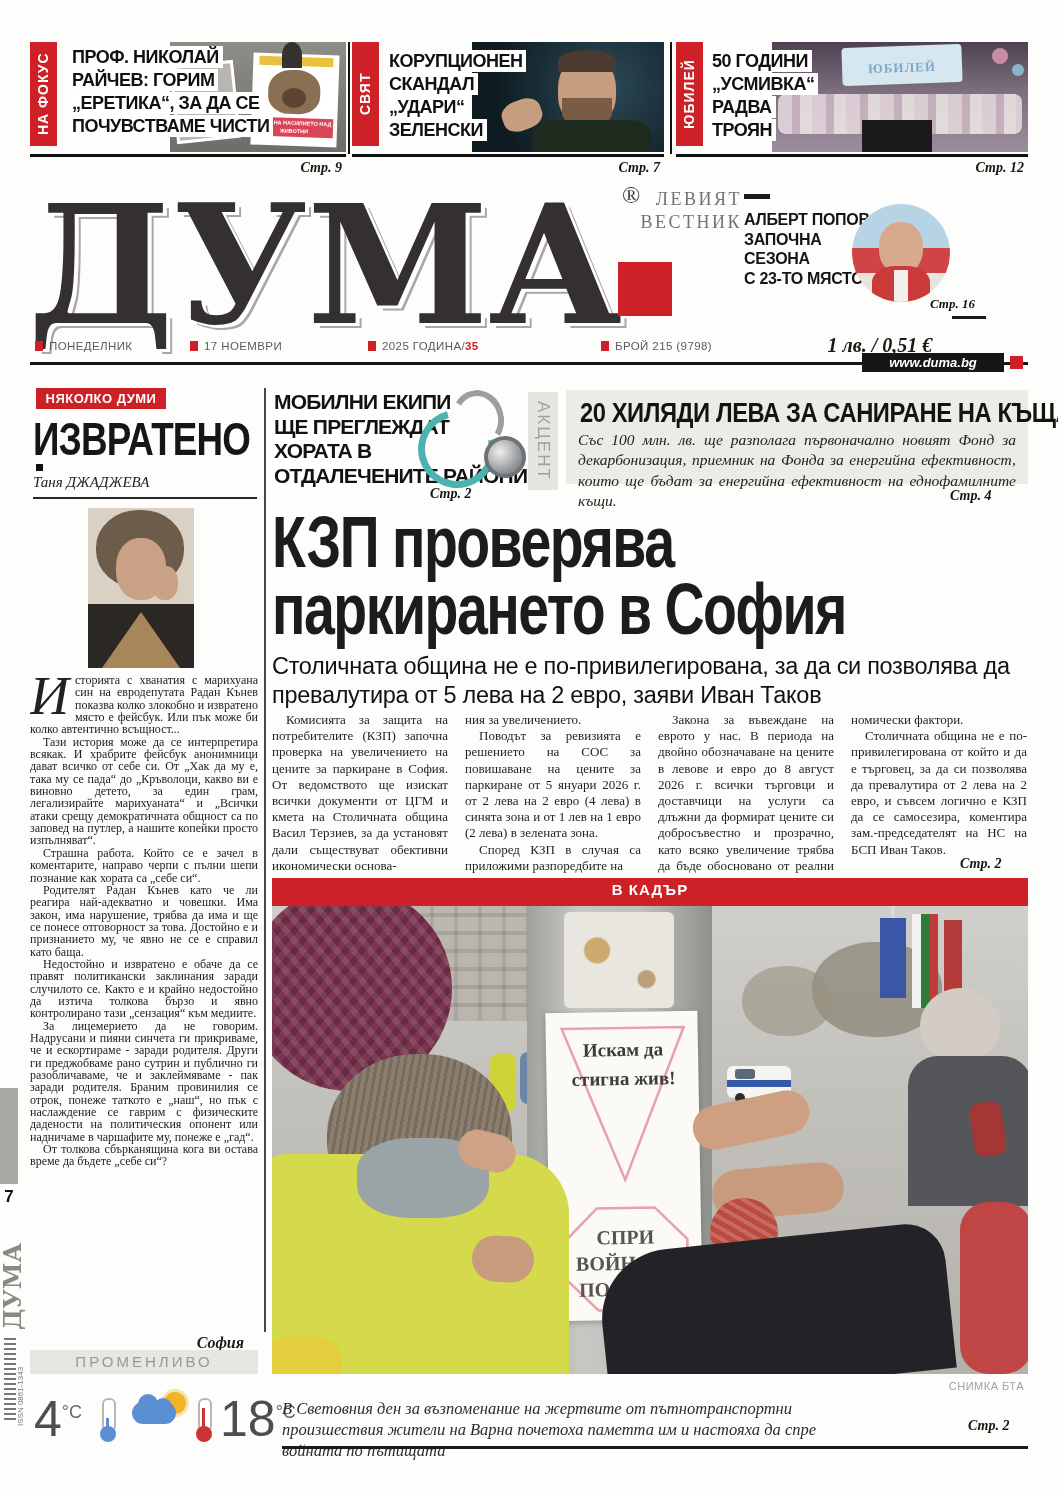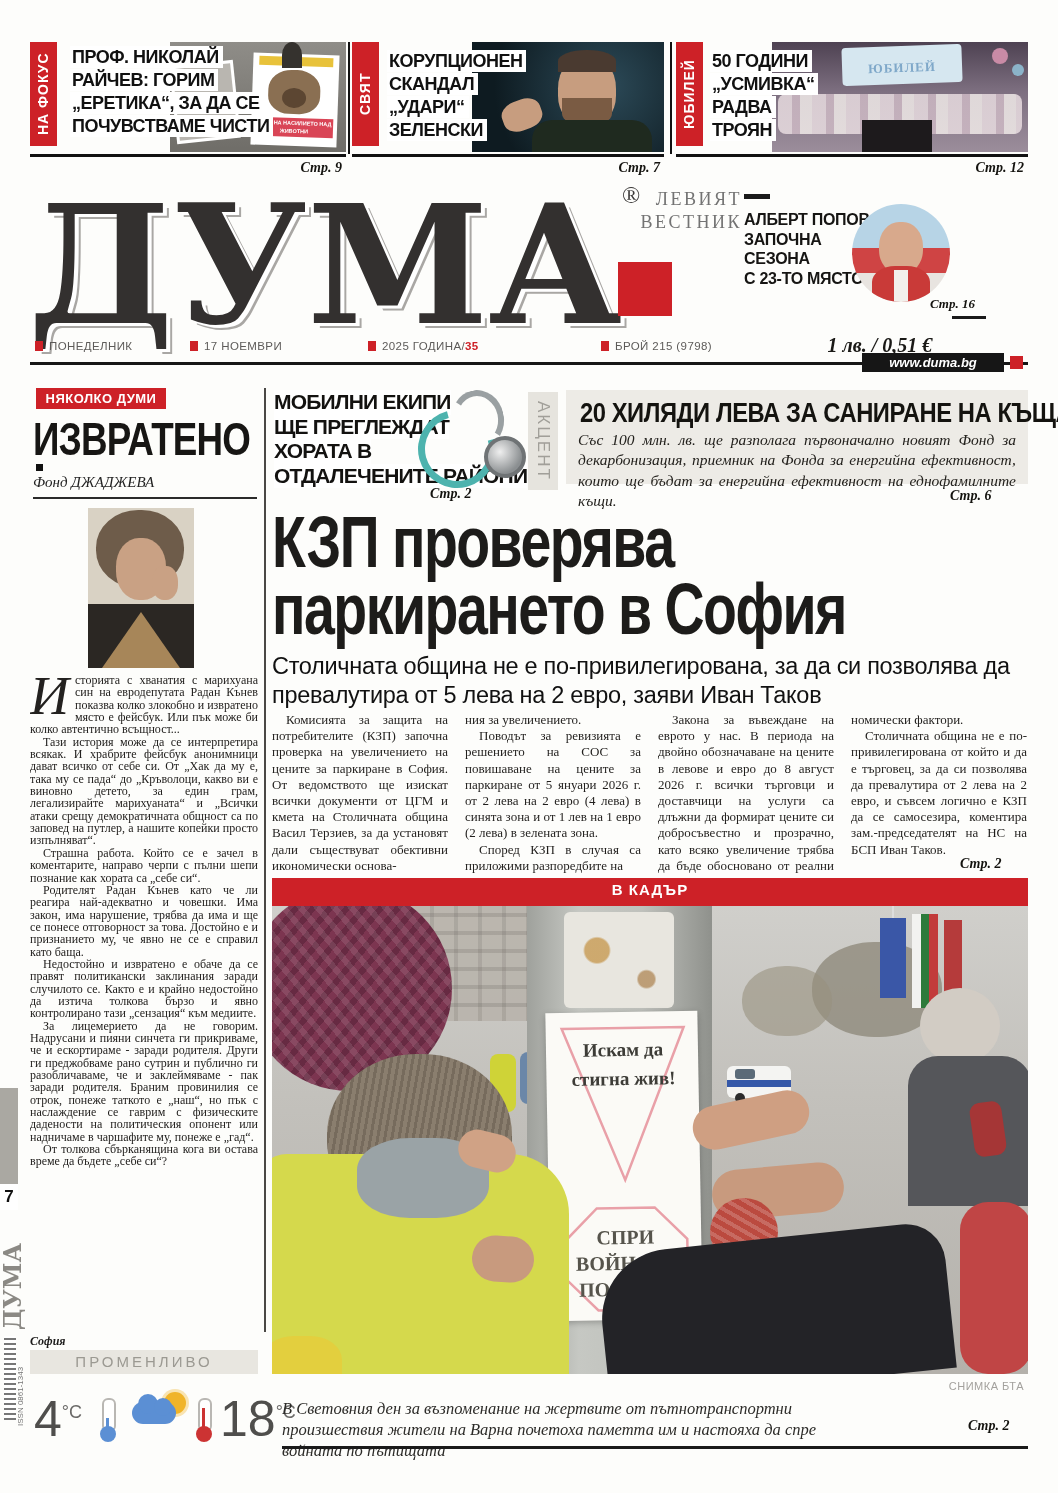--- a/index.html
+++ b/index.html
@@ -180,37 +180,37 @@
   <div class="abs" style="left:0;top:1184px;width:18px;height:26px;background:#fff;color:#111;font-family:'Liberation Sans',sans-serif;font-weight:bold;font-size:17px;text-align:center;line-height:26px;">7</div>
   <div class="abs vtext" style="left:-2px;top:1215px;height:115px;font-family:'DejaVu Serif',serif;font-weight:bold;font-size:24px;color:#8b8984;">ДУМА</div>
   <div class="abs" style="left:4px;top:1336px;width:12px;height:84px;background:repeating-linear-gradient(0deg,#777 0 2px,#fff 2px 5px);"></div>
   <div class="abs vtext" style="left:16px;top:1336px;height:90px;font-family:'Liberation Sans',sans-serif;font-size:8px;color:#777;">ISSN 0861-1343</div>
 
   <div class="abs" style="left:264px;top:388px;width:1.5px;height:944px;background:#4a4845;"></div>
 
   <div class="abs" id="opinion-kicker" style="left:36px;top:388px;width:130px;height:21px;">НЯКОЛКО ДУМИ</div>
   <div class="abs" id="opinion-title" style="left:33px;top:412px;">ИЗВРАТЕНО</div>
   <div class="abs" style="left:36px;top:464px;width:7px;height:7px;background:#111;"></div>
-  <div class="abs serif" style="left:33px;top:474px;font-style:italic;font-size:15px;color:#222;">Фонд ДЖАДЖЕВА</div>
+  <div class="abs serif" style="left:33px;top:474px;font-style:italic;font-size:15px;color:#222;">Таня ДЖАДЖЕВА</div>
   <div class="abs" style="left:33px;top:497px;width:224px;height:2px;background:#2a2a2a;"></div>
 
   <div class="abs" style="left:88px;top:508px;width:106px;height:160px;background:#d9d2c4;overflow:hidden;">
     <div class="ph" style="left:8px;top:2px;width:88px;height:78px;border-radius:48%;background:#6e5c4a;"></div>
     <div class="ph" style="left:28px;top:30px;width:50px;height:62px;border-radius:46%;background:#c9a184;"></div>
     <div class="ph" style="left:0;top:96px;width:106px;height:64px;background:#2b2723;"></div>
     <div class="ph" style="left:14px;top:104px;width:78px;height:56px;background:#b5915f;clip-path:polygon(0 100%,50% 0,100% 100%);opacity:.9;"></div>
     <div class="ph" style="left:64px;top:58px;width:26px;height:34px;border-radius:45%;background:#c9a184;"></div>
   </div>
 
   <div class="abs" id="opinion-body" style="left:30px;top:674px;width:228px;height:658px;overflow:hidden;">
     <p class="lead"><span class="dropcap">И</span><span>сторията с хванатия с марихуана син на евродепутата Радан Кънев показва колко злокобно и извратено място е фейсбук. Или пък може би колко автентично всъщност...</span></p>
     <span><p>Тази история може да се интерпретира всякак. И храбрите фейсбук анонимници дават всичко от себе си. От „Хак да му е, така му се пада“ до „Кръволоци, какво ви е виновно детето, за един грам, легализирайте марихуаната“ и „Всички атаки срещу демократичната общност са по заповед на путлер, а нашите копейки просто изпълняват“.</p><p>Страшна работа. Който се е зачел в коментарите, направо черпи с пълни шепи познание как хората са „себе си“.</p><p>Родителят Радан Кънев като че ли реагира най-адекватно и човешки. Има закон, има нарушение, трябва да има и ще се понесе отговорност за това. Достойно е и признанието му, че явно не се е справил като баща.</p><p>Недостойно и извратено е обаче да се правят политикански заклинания заради случилото се. Както е и крайно недостойно да изтича толкова бързо и явно контролирано тази „сензация“ към медиите.</p><p>За лицемерието да не говорим. Надрусани и пияни синчета ги прикриваме, че и ескортираме - заради родителя. Други ги преджобваме рано сутрин и публично ги разобличаваме, че и заклеймяваме - пак заради родителя. Браним провинилия се отрок, понеже таткото е „наш“, но пък с наслаждение се гаврим с физическите дадености на политическия опонент или надничаме в чаршафите му, понеже е „гад“.</p><p>От толкова сбърканящина кога ви остава време да бъдете „себе си“?</p></span>
   </div>
 
-  <div class="abs serif" style="left:30px;top:1334px;width:228px;text-align:left;font-style:italic;font-weight:bold;font-size:12px;">София</div>
+  <div class="abs serif" style="left:16px;top:1334px;width:228px;text-align:right;font-style:italic;font-weight:bold;font-size:16px;">София</div>
   <div class="abs" id="weather-cond" style="left:30px;top:1350px;width:228px;height:24px;">ПРОМЕНЛИВО</div>
 
   <div class="abs" style="left:30px;top:1386px;width:228px;height:72px;">
     <div class="abs temp" style="left:4px;top:8px;"><span>4</span><sup><span>°</span><span>C</span></sup></div>
     <div class="thermo" style="left:72px;top:12px;">
         <div class="bulb" style="background:#5b8fd4;"></div>
         <div style="position:absolute;left:2px;bottom:0;width:3px;height:12px;background:#5b8fd4;"></div>
       </div>
     <div class="abs" style="left:100px;top:4px;width:60px;height:46px;">
       <div class="ph" style="left:34px;top:2px;width:22px;height:22px;border-radius:50%;background:#f0b429;box-shadow:0 0 0 3px rgba(240,180,41,.35);"></div>
@@ -236,21 +236,21 @@
     <div class="ph" style="left:44px;top:-2px;width:40px;height:46px;border:6px solid #9aa0a2;border-radius:50%;border-bottom-color:transparent;border-left-color:transparent;transform:rotate(-12deg);"></div>
     <div class="ph" style="left:76px;top:44px;width:34px;height:34px;border-radius:50%;background:radial-gradient(circle at 35% 35%,#efefef,#8b8f91 70%);border:4px solid #6f7375;"></div>
   </div>
   <div class="abs pageref" style="left:430px;top:486px;">Стр. 2</div>
 
   <div class="abs" id="akcent-label" style="left:528px;top:392px;width:30px;height:98px;">АКЦЕНТ</div>
   <div class="abs" id="akcent-box" style="left:566px;top:390px;width:462px;height:94px;">
     <div class="abs" id="akcent-title" style="left:14px;top:8px;">20 ХИЛЯДИ ЛЕВА ЗА САНИРАНЕ НА КЪЩА</div>
     <div class="abs" id="akcent-body" style="left:12px;top:40px;width:438px;">Със 100 млн. лв. ще разполага първоначално новият Фонд за декарбонизация, приемник на Фонда за енергийна ефективност, които ще бъдат за енергийна ефективност на еднофамилните къщи.</div>
   </div>
-  <div class="abs pageref" style="left:950px;top:488px;">Стр. 6</div>
+  <div class="abs pageref" style="left:950px;top:488px;">Стр. 4</div>
 
   <div class="abs" id="main-headline" style="left:272px;top:508px;">
     <span>КЗП проверява</span><br>
     <span>паркирането в София</span>
   </div>
   <div class="abs" id="main-subhead" style="left:272px;top:652px;width:748px;">Столичната община не е по-привилегирована, за да си позволява да превалутира от 5 лева на 2 евро, заяви Иван Таков</div>
 
   <div class="abs colwrap" style="left:272px;top:712px;width:756px;height:162px;overflow:hidden;">
     <div class="col">
         <p>Комисията за защита на потребителите (КЗП) започна проверка на увеличението на цените за паркиране в София. От ведомството ще изискат всички документи от ЦГМ и кмета на Столичната община Васил Терзиев, за да установят дали съществуват обективни икономически основа-</p>

